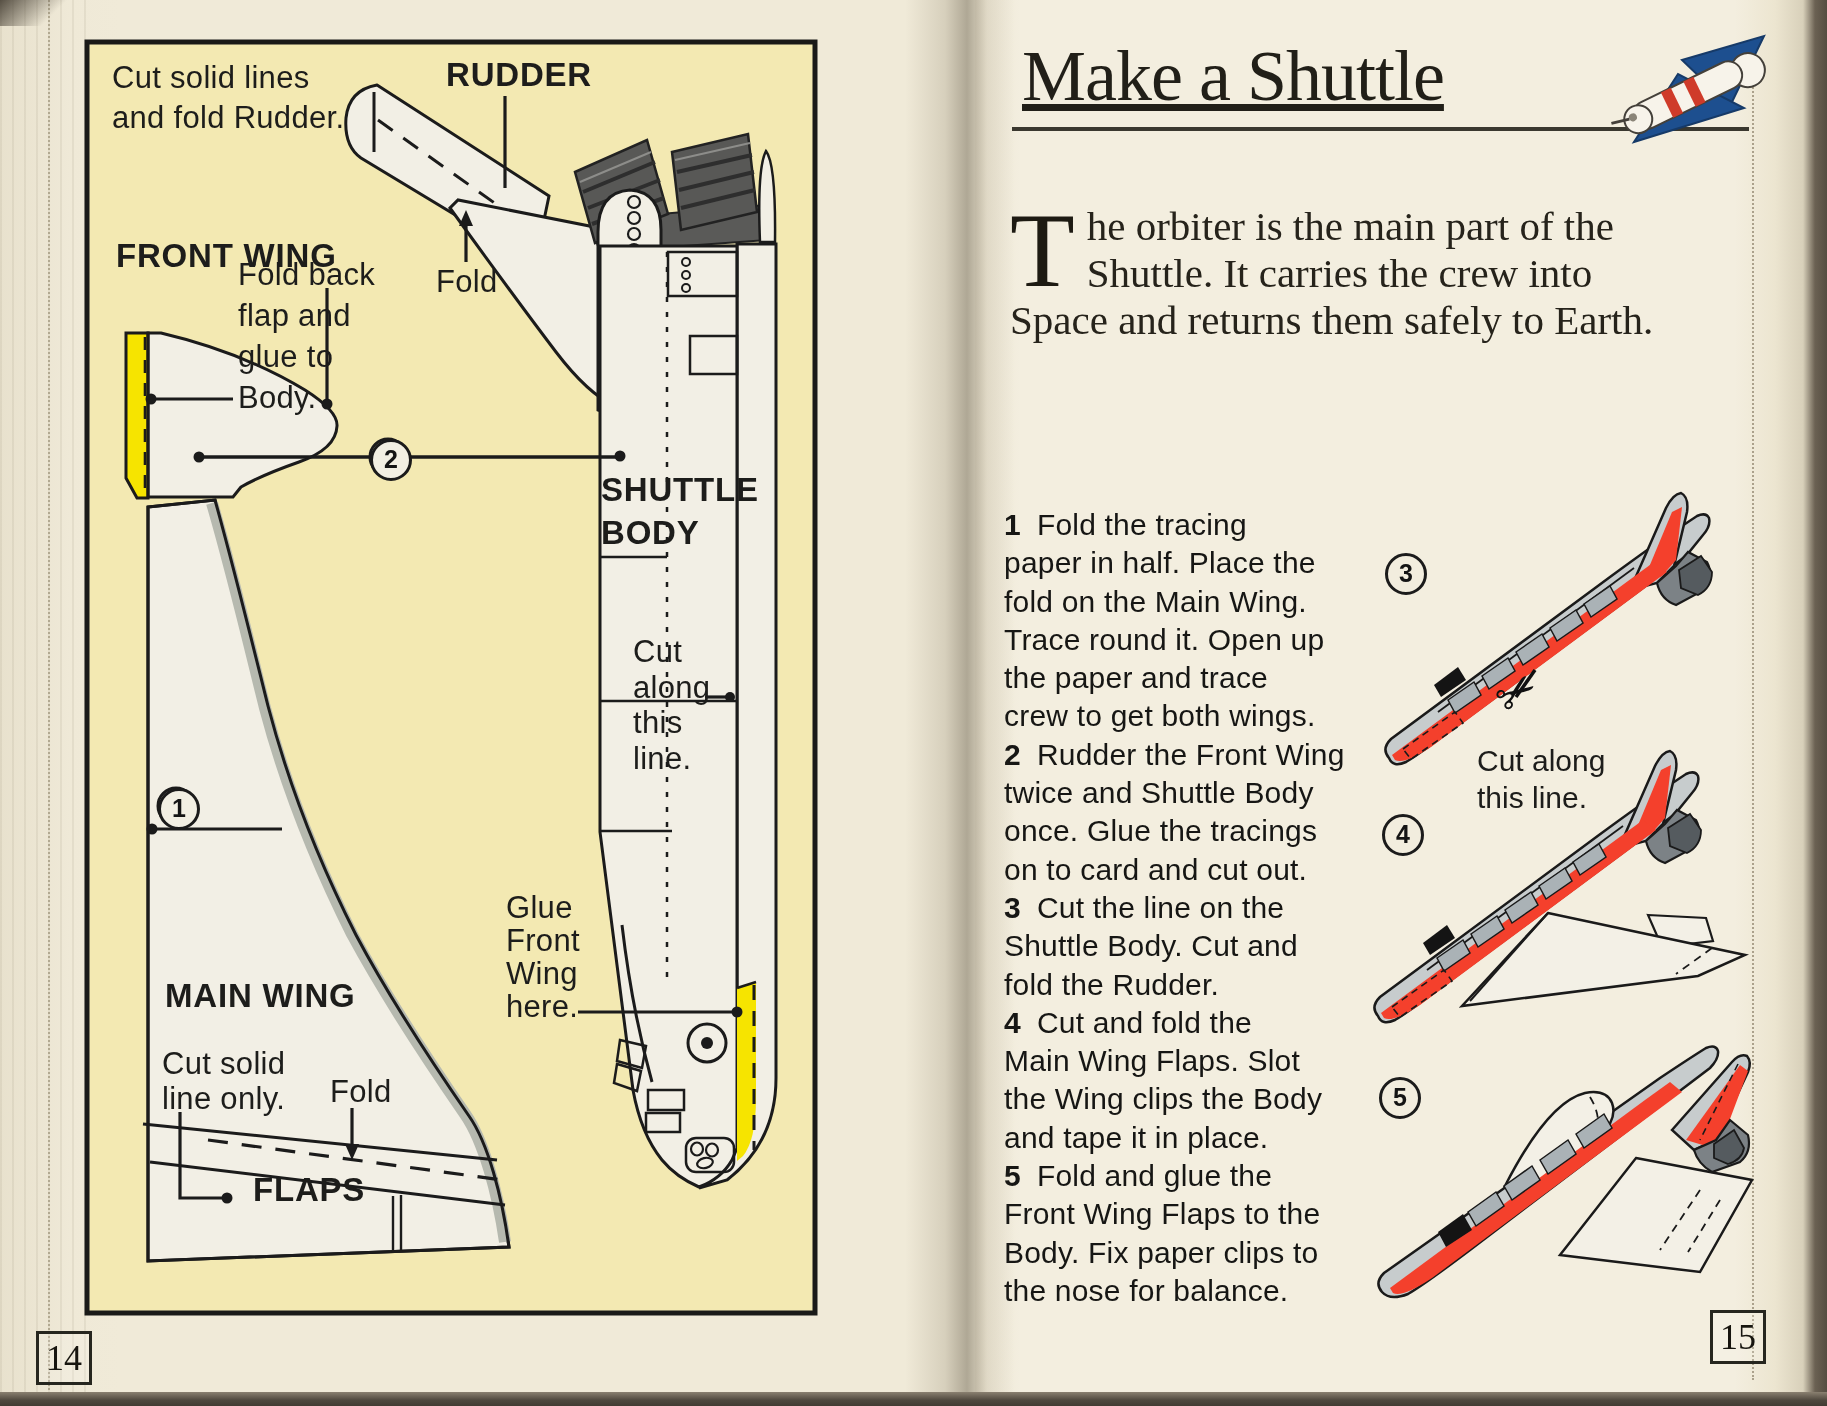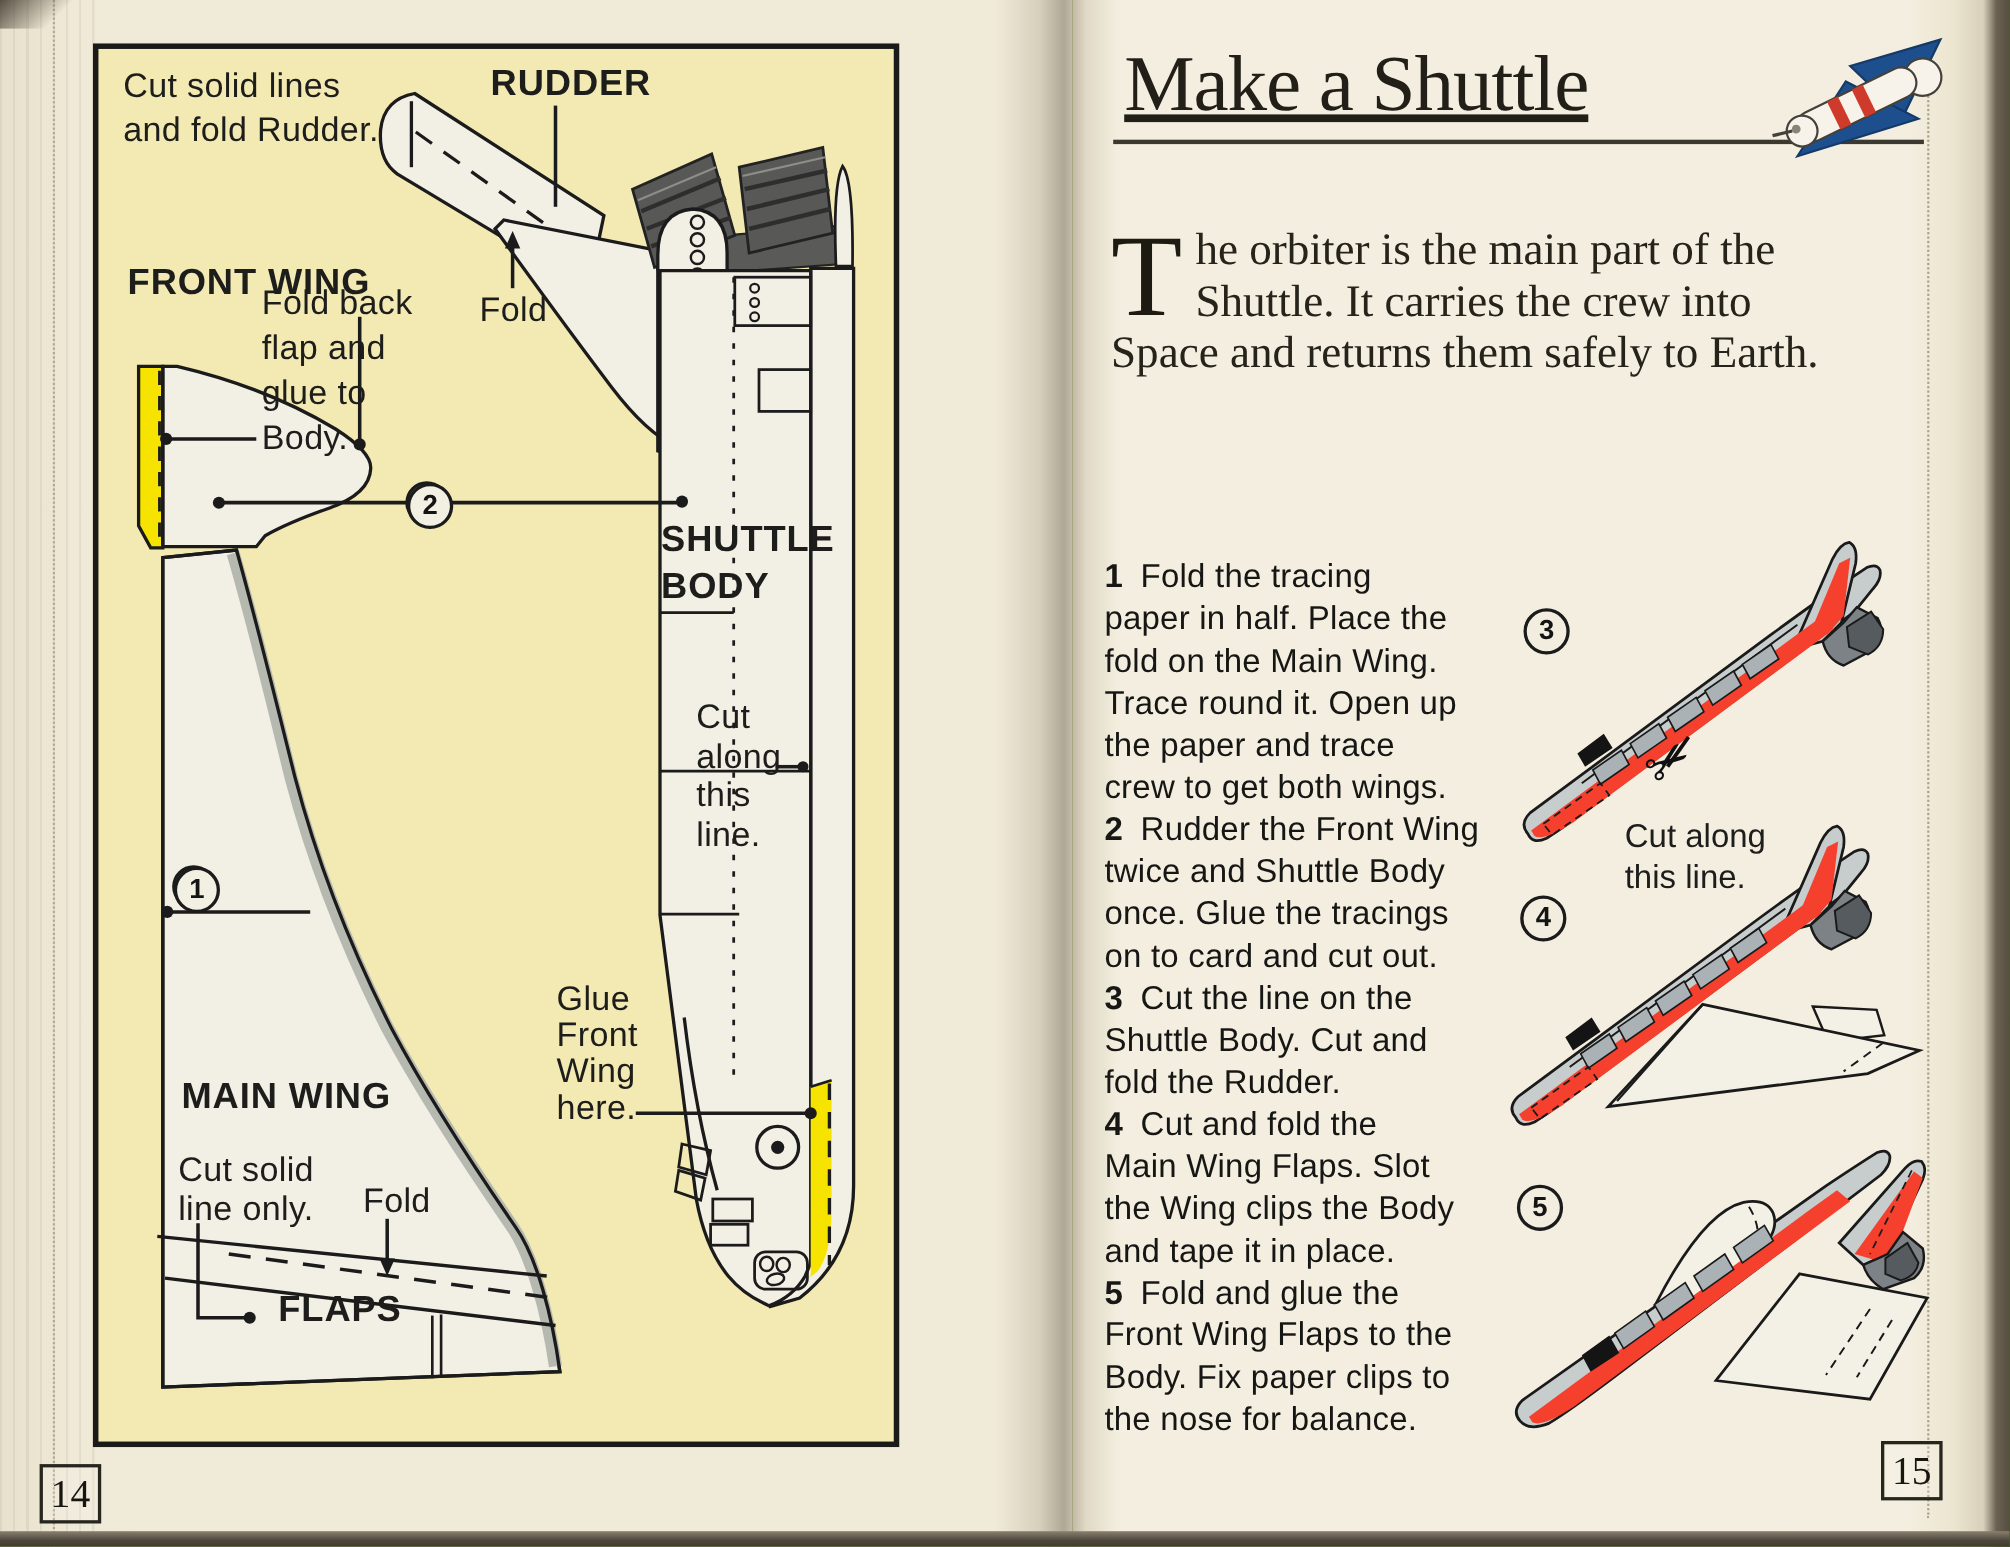--- a/index.html
+++ b/index.html
@@ -1,17 +1,17 @@
 <!DOCTYPE html>
 <html><head>
 <meta charset="utf-8">
 <style>
   html,body{margin:0;padding:0;background:#4a443b;}
   #canvas{position:relative;width:1827px;height:1406px;overflow:hidden;
-          font-family:"Liberation Sans",sans-serif;background:#4d7c0f;}
+          font-family:"Liberation Sans",sans-serif;background:#eab308;}
   
   .page-left{position:absolute;left:0;top:0;width:975px;height:1406px;
     background:linear-gradient(90deg,#e8e1cd 0,#efe9d7 70px,#f0ead8 120px,#f0ead8 100%);}
   .page-right{position:absolute;left:975px;top:0;width:852px;height:1406px;
     background:linear-gradient(90deg,#ece5d2 0,#f3eedf 45px,#f3eedf 760px,#ece5d0 800px,#d8d0ba 828px,#6b6153 840px,#554d41 100%);}
   .edge-stripes{position:absolute;left:0;top:0;width:86px;height:1406px;opacity:.55;
     background:repeating-linear-gradient(90deg,rgba(120,110,85,.18) 0 2px,rgba(255,255,255,0) 2px 12px);}
   .edge-dots-left{position:absolute;left:48px;top:0;height:1406px;width:0;border-left:2px dotted #a79d84;opacity:.8;}
   .edge-dots-right{position:absolute;left:1752px;top:40px;height:1340px;width:0;border-left:2px dotted #9a9078;opacity:.8;}
   .gutter{position:absolute;left:905px;top:0;width:110px;height:1406px;

